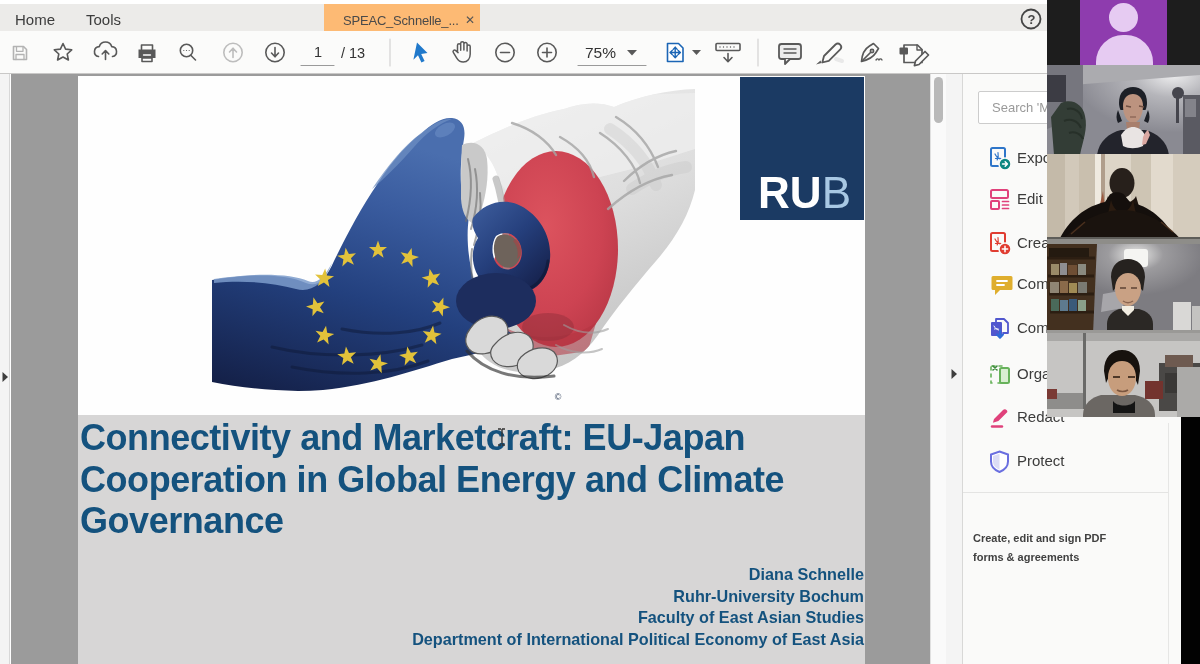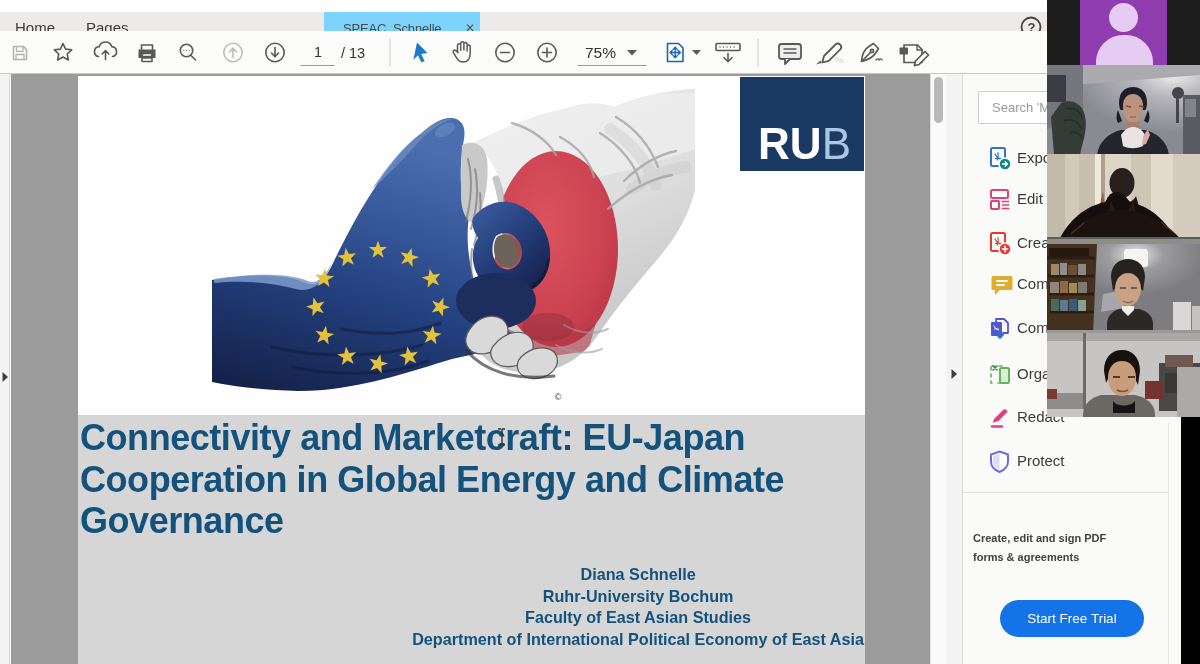--- a/index.html
+++ b/index.html
@@ -1,38 +1,38 @@
 <!DOCTYPE html>
 <html><head>
 <meta charset="utf-8">
 <style>
   * { margin:0; padding:0; box-sizing:border-box; }
   html,body { width:1200px; height:664px; overflow:hidden; }
   body { font-family:"Liberation Sans", sans-serif; position:relative; background:#fff; }
   .abs { position:absolute; }
 
   
-  #tabbar { left:0; top:12px; width:1200px; height:31px; background:#ECEBE9; border-bottom:1px solid #BDBCBB;text-decoration:underline; }
+  #tabbar { left:0; top:4px; width:1200px; height:31px; background:#ECEBE9; border-bottom:1px solid #BDBCBB;text-decoration:underline; }
   #tabbar .tabtxt { position:absolute; top:7px; font-size:15px; color:#3C3C3C; }
   #tab-inactive { position:absolute; left:151px; top:0; width:173px; height:31px; background:#E3E1E0; border-left:1px solid #C6C5C4; text-align:center; }
-  #tab-active { position:absolute; left:324px; top:0; width:156px; height:31px; background:#7dd3fc;padding-left:12px; }
+  #tab-active { position:absolute; left:324px; top:0; width:156px; height:31px; background:#fdba74;padding-left:12px; }
 
   
   #toolbar { left:0; top:31px; width:1200px; height:43px; background:#FBFBFA; border-bottom:1px solid #C9C8C7; }
 
   
   #leftstrip { left:0; top:74px; width:10px; height:590px; background:#F4F4F4; border-right:1px solid #D8D8D8; }
   #docarea { left:11px; top:74px; width:919px; height:590px; background:#9B9B9B; }
   #page { position:absolute; left:67px; top:2px; width:787px; height:588px; background:#FEFEFE; }
 
   #graypane { position:absolute; left:0; top:339px; width:787px; height:249px; background:#D7D6D6; }
   #title { position:absolute; left:2px; top:2px; width:780px; font-size:36px; font-weight:bold; color:#14527E; line-height:41.5px; letter-spacing:-0.45px; }
-  #authors { position:absolute; right:1px; top:149px; text-align:center; font-size:16.2px; font-weight:bold; color:#14527E; line-height:21.6px; }
-
-  #rublogo { position:absolute; left:662px; top:1px; width:124px; height:94px; background:#1B3A63; }
+  #authors { position:absolute; right:1px; top:149px; text-align:right; font-size:16.2px; font-weight:bold; color:#14527E; line-height:21.6px; }
+
+  #rublogo { position:absolute; left:662px; top:1px; width:124px; height:143px; background:#1B3A63; }
   #rublogo span { position:absolute; right:13px; bottom:2px; font-size:44px; font-weight:bold; color:#fff; letter-spacing:0px; }
   #rublogo b.b { color:#A8C8E4; font-weight:normal; }
 
   #caption { position:absolute; left:200px; top:316px; width:560px; text-align:center; color:#2E3D58; }
 
   
   #scrollcol { left:930px; top:74px; width:16px; height:590px; background:#FAFAFA; border-left:1px solid #E0E0E0; }
   #scrollthumb { position:absolute; left:3px; top:3px; width:9px; height:46px; background:#B9B9B9; border-radius:5px; }
   #rightstrip { left:946px; top:74px; width:16px; height:590px; background:#F4F4F4; }
 
@@ -49,21 +49,21 @@
   
   #videocol { left:1047px; top:0; width:153px; height:417px; background:#1D1D1D; overflow:hidden; }
   .tile { position:absolute; left:0; width:153px; height:90px; overflow:hidden; }
   #blackstrip { left:1181px; top:417px; width:19px; height:247px; background:#020202; }
 </style>
 </head>
 <body>
 
 <div class="abs" id="tabbar">
   <span class="tabtxt" style="left:15px;">Home</span>
-  <span class="tabtxt" style="left:86px;">Pages</span>
+  <span class="tabtxt" style="left:86px;">Tools</span>
   <div id="tab-active">
       <span class="tabtxt" style="left:19px; top:9px; font-size:13px; color:#4A4A4A; letter-spacing:-0.2px;">SPEAC_Schnelle_...</span>
       <span style="position:absolute; right:5px; top:9px; font-size:12px; color:#555;">✕</span>
     </div>
   <svg width="26" height="26" style="position:absolute; left:1019px; top:3px;" fill="none">
     <circle cx="12" cy="12" r="9.5" stroke="#444" stroke-width="1.8"></circle>
     <text x="8.6" y="16.5" font-size="13" fill="#444" font-family="Liberation Sans" font-weight="bold">?</text>
   </svg>
 </div>
 
@@ -393,21 +393,20 @@
     <svg width="26" height="26" fill="none">
       <path d="M11.5 2.5 l8.5 3 v7 c0 5 -3.5 8.5 -8.5 10.5 c-5 -2 -8.5 -5.5 -8.5 -10.5 v-7 z" stroke="#6A6FE0" stroke-width="2" fill="#fff"></path>
       <path d="M11.5 4.7 v16 c-4 -1.9 -6.5 -4.7 -6.5 -8.2 v-5.5 z" fill="#DCDDF5"></path>
     </svg>
     <span class="lbl">Protect</span>
   </div>
 
   <div id="sb-divider"></div>
   <div style="position:absolute; left:205px; top:349px; width:1px; height:241px; background:#E6E6E5;"></div>
   <div id="promo">Create, edit and sign PDF<br>forms &amp; agreements</div>
-  <div id="trialbtn">Start Free Trial</div>
 </div>
 
 <div class="abs" id="videocol">
 
   <div class="tile" style="top:0; height:65px; background:#1D1D1D;">
     <div style="position:absolute; left:33px; top:0; width:87px; height:65px; background:#8E3CAE;"></div>
     <div style="position:absolute; left:62px; top:3px; width:29px; height:29px; border-radius:50%; background:#E6CBF2;"></div>
     <div style="position:absolute; left:49px; top:35px; width:57px; height:30px; border-radius:27px 27px 0 0; background:#E6CBF2;"></div>
   </div>
 

